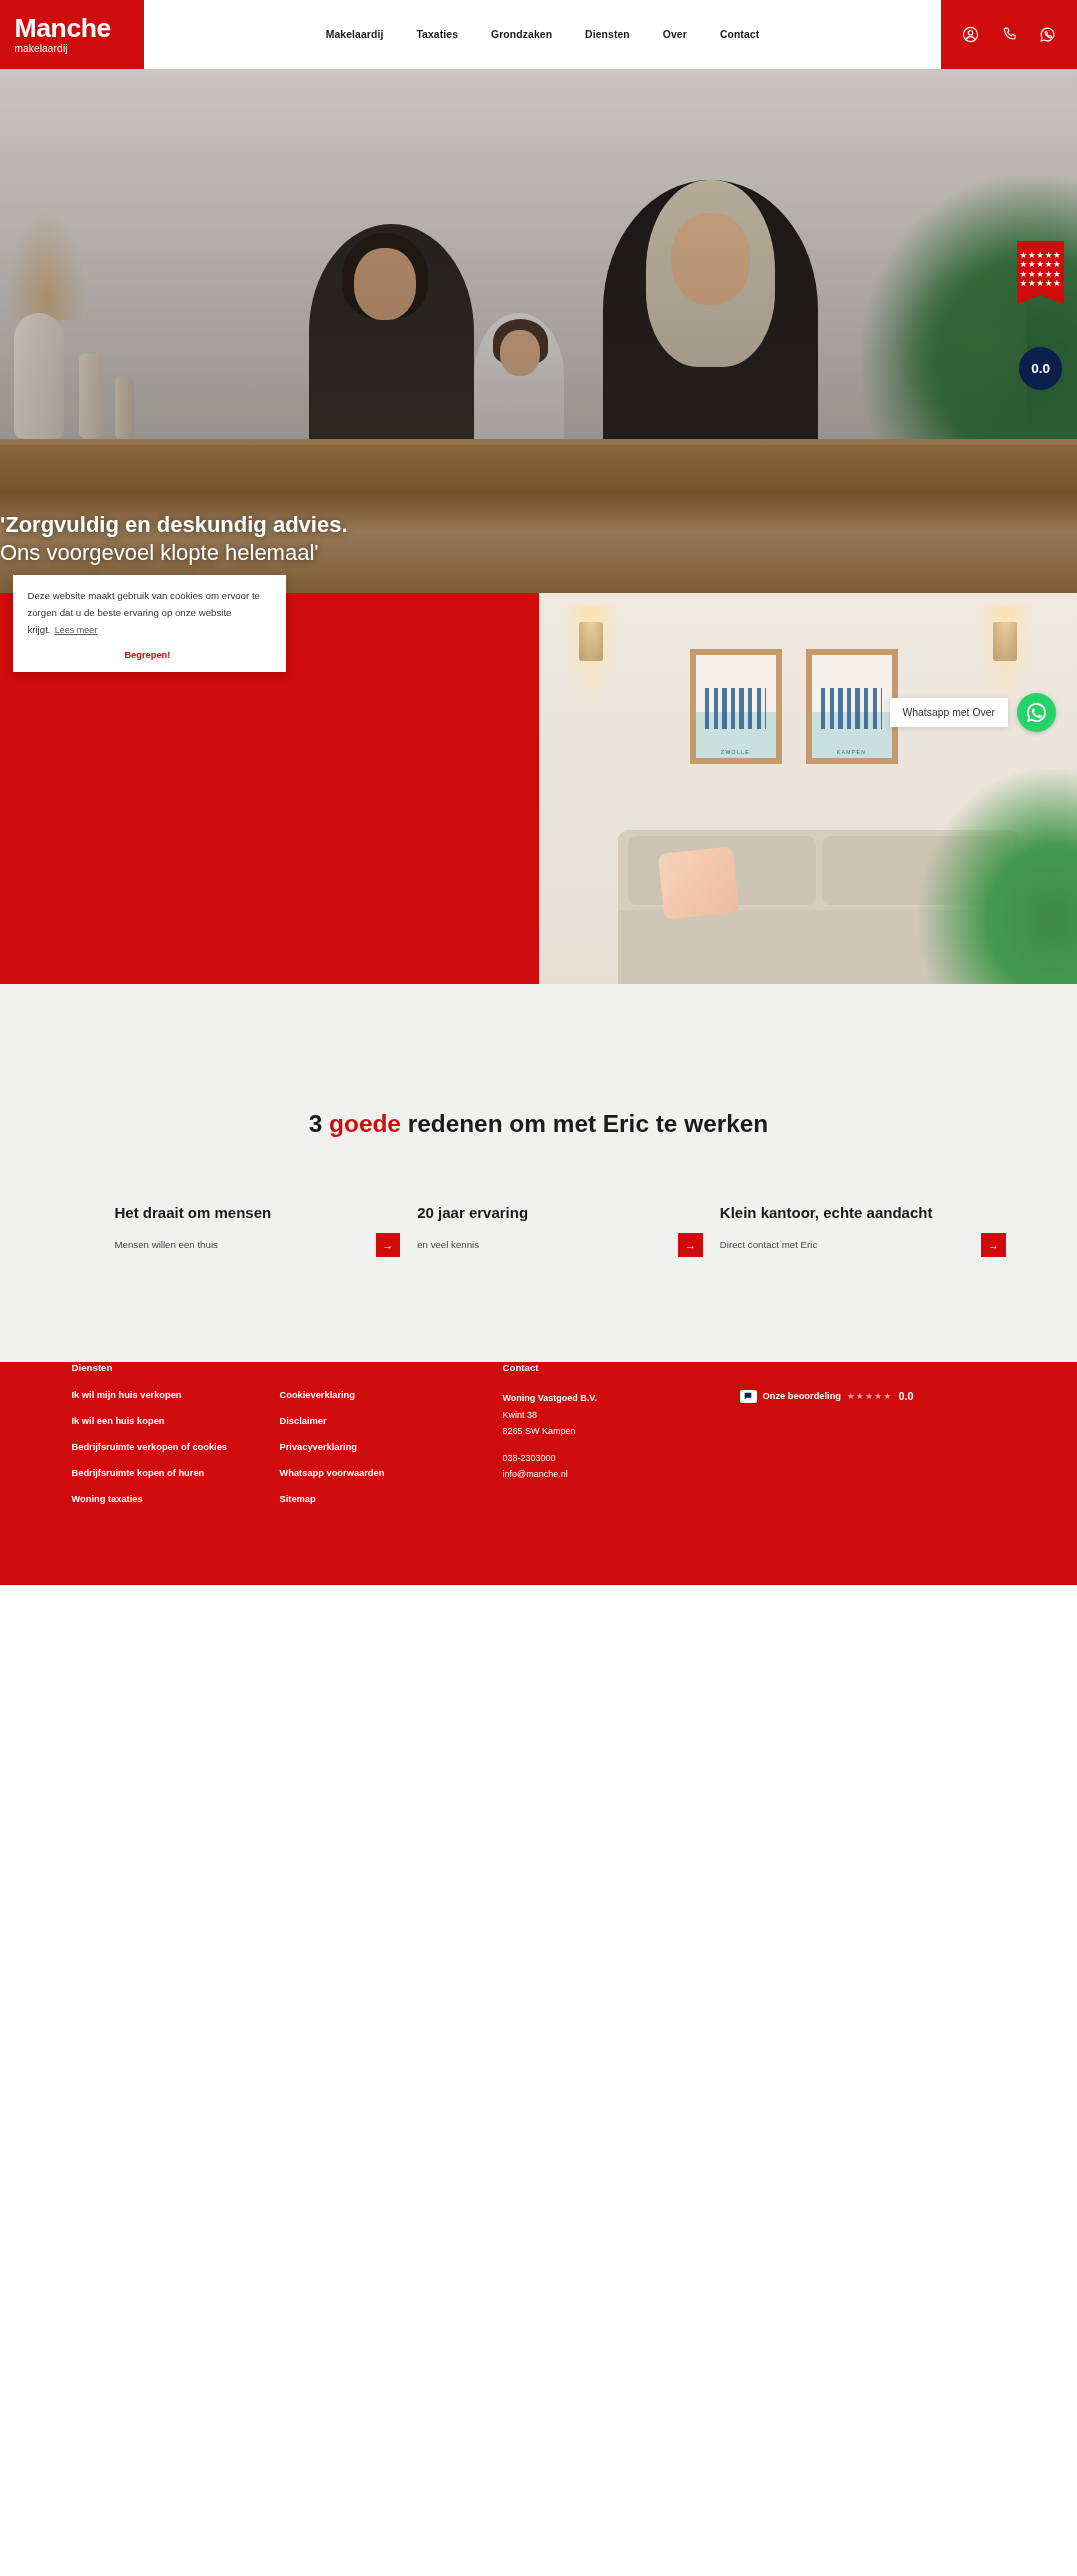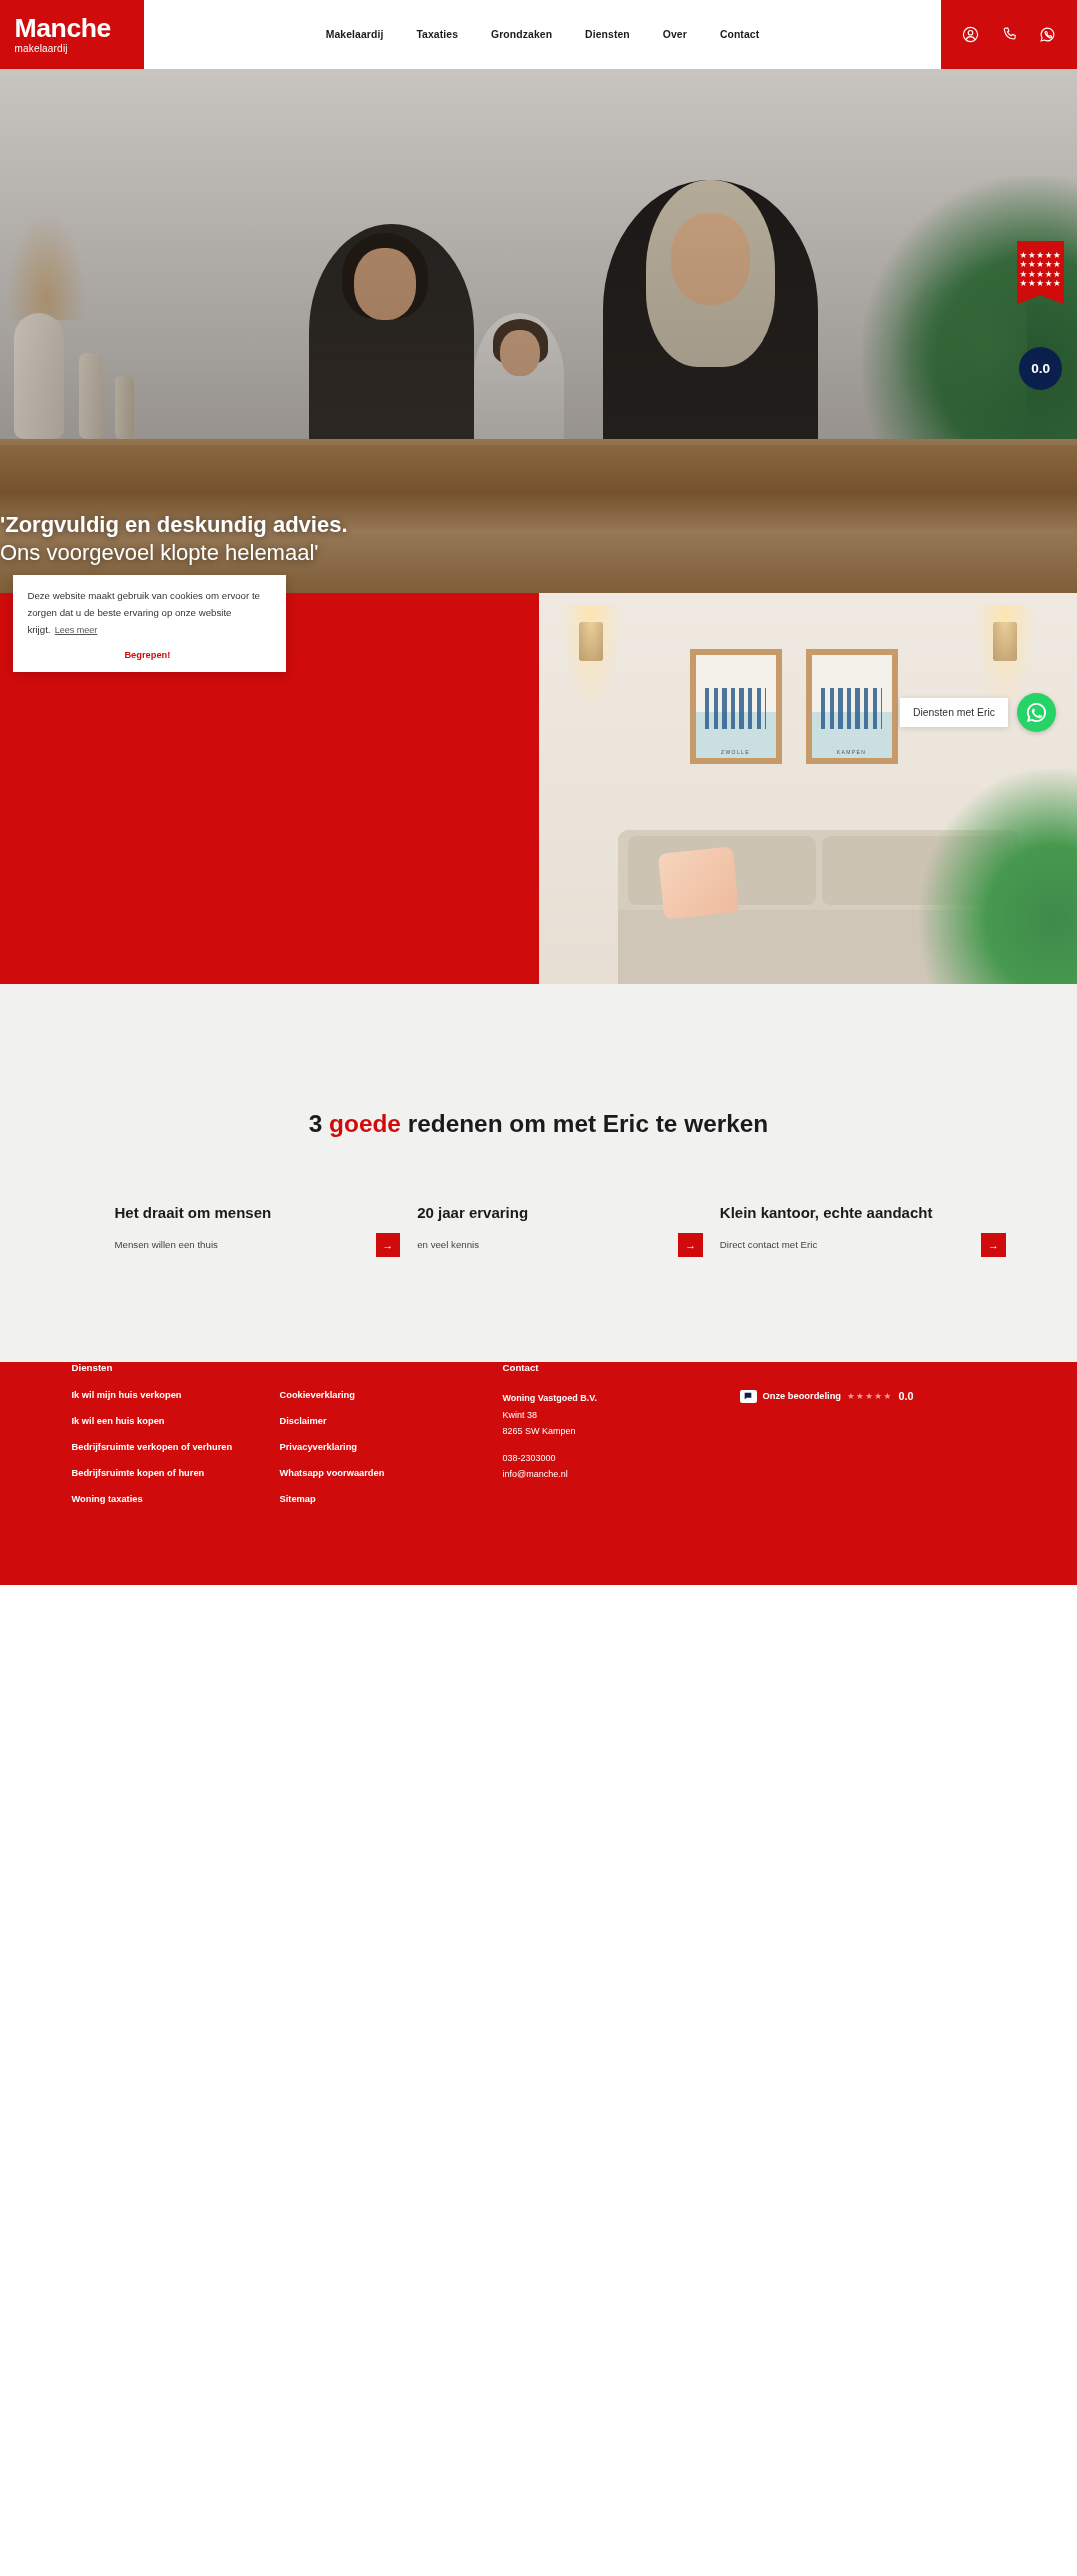--- a/index.html
+++ b/index.html
@@ -259,21 +259,21 @@
             <div class="cushion c1"></div>
             <div class="cushion c2"></div>
           </div>
         </div>
       <div class="pillow"></div>
       <div class="plant-s"></div>
     </div>
   </div>
 
   <div class="wa-float">
-    <div class="wa-label">Diensten met Eric</div>
+    <div class="wa-label">Whatsapp met Over</div>
     <div class="wa-circle">
       <svg viewBox="0 0 24 24">
           <path d="M12 2a10 10 0 0 0-8.6 15.1L2 22l5-1.3A10 10 0 1 0 12 2zm0 2a8 8 0 1 1-4.2 14.8l-.4-.2-2.6.7.7-2.5-.2-.4A8 8 0 0 1 12 4zm-3.3 4.2c-.2 0-.5.1-.7.4-.3.3-.9.9-.9 2.1s.9 2.4 1 2.6c.1.2 1.8 2.9 4.5 3.9 2.2.9 2.7.7 3.2.7.5 0 1.5-.6 1.7-1.2.2-.6.2-1.1.2-1.2-.1-.1-.3-.2-.5-.3l-1.9-.9c-.3-.1-.5-.1-.7.1l-.7.9c-.1.2-.3.2-.6.1-.3-.1-1.2-.5-2.3-1.4-.9-.8-1.4-1.7-1.6-2-.2-.3 0-.5.1-.6l.5-.6c.1-.2.2-.3.3-.5 0-.2 0-.4-.1-.5l-.8-1.9c-.2-.5-.4-.4-.6-.4z"></path>
         </svg>
     </div>
   </div>
 
   <div class="reasons">
     <h2><span>3 </span><em>goede</em><span> redenen om met Eric te werken</span></h2>
     <div class="cards">
@@ -301,21 +301,21 @@
     </div>
   </div>
 
 
   <div class="footer">
     <div class="footer-cols">
       <div class="fcol c1">
         <div class="fhead">Diensten</div>
         <a class="flink" href="#">Ik wil mijn huis verkopen</a>
         <a class="flink" href="#">Ik wil een huis kopen</a>
-        <a class="flink" href="#">Bedrijfsruimte verkopen of verhuren</a>
+        <a class="flink" href="#">Bedrijfsruimte verkopen of cookies</a>
         <a class="flink" href="#">Bedrijfsruimte kopen of huren</a>
         <a class="flink" href="#">Woning taxaties</a>
       </div>
       <div class="fcol c2">
         <div class="fhead">&nbsp;</div>
         <a class="flink" href="#">Cookieverklaring</a>
         <a class="flink" href="#">Disclaimer</a>
         <a class="flink" href="#">Privacyverklaring</a>
         <a class="flink" href="#">Whatsapp voorwaarden</a>
         <a class="flink" href="#">Sitemap</a>

